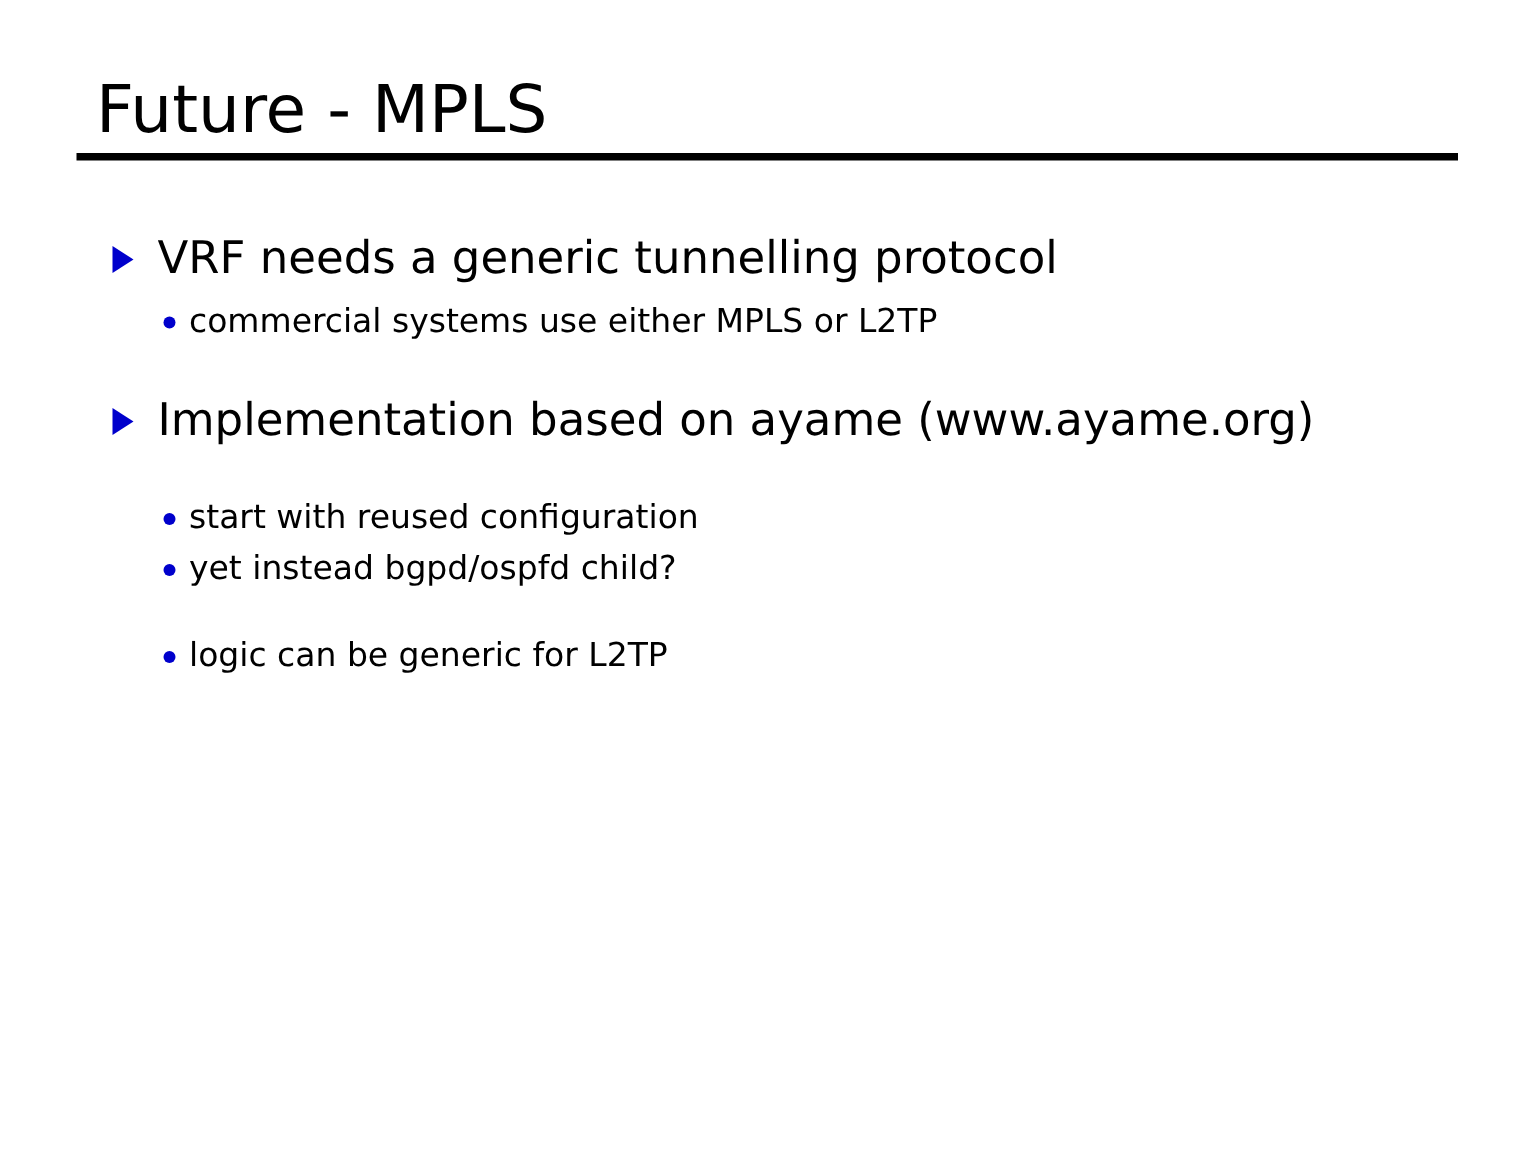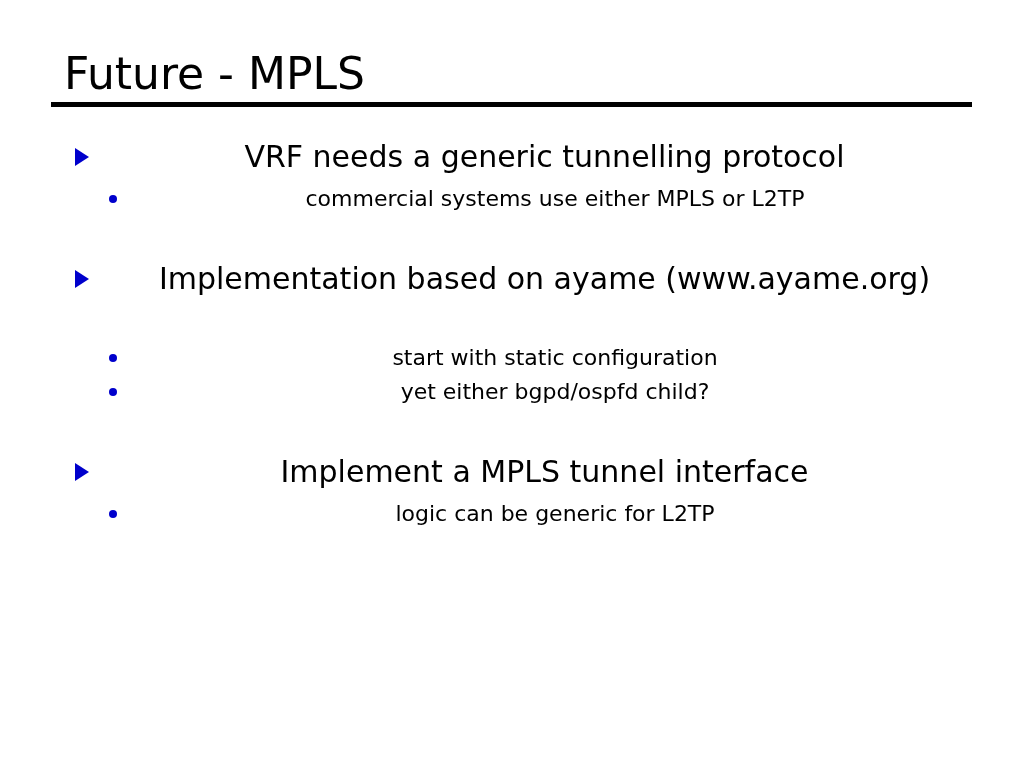--- a/index.html
+++ b/index.html
@@ -44,30 +44,29 @@
     width: 921px;
     height: 5px;
     background: #000000;
     margin-top: 2px;
   }
 
   
   .body-block {
     position: absolute;
     left: 0;
-    top: 132px;
+    top: 148px;
     width: 1024px;
-    text-align: center;
   }
 
   .group {
     margin: 0 0 0 0;
   }
   .group + .group {
-    margin-top: 38px;
+    margin-top: 24px;
   }
 
   
   .l1 {
     position: relative;
     padding-left: 105px;
     padding-right: 40px;
     font-size: 30px;
     line-height: 49px;
     color: #000000;
@@ -141,34 +140,30 @@
       <div class="l1">
         <span class="tri"></span>
         <span class="l1-text">Implementation based on ayame (www.ayame.org)</span>
       </div>
     </div>
 
     <div class="group">
       <div class="sublist">
         <div class="l2">
           <span class="dot"></span>
-          <span class="l2-text">start with static configuration</span>
+          <span class="l2-text">start with reused configuration</span>
         </div>
         <div class="l2">
           <span class="dot"></span>
-          <span class="l2-text">yet either bgpd/ospfd child?</span>
+          <span class="l2-text">yet instead bgpd/ospfd child?</span>
         </div>
       </div>
     </div>
 
     <div class="group">
-      <div class="l1">
-        <span class="tri"></span>
-        <span class="l1-text">Implement a MPLS tunnel interface</span>
-      </div>
       <div class="sublist">
         <div class="l2">
           <span class="dot"></span>
           <span class="l2-text">logic can be generic for L2TP</span>
         </div>
       </div>
     </div>
 
   </div>
 </div>

